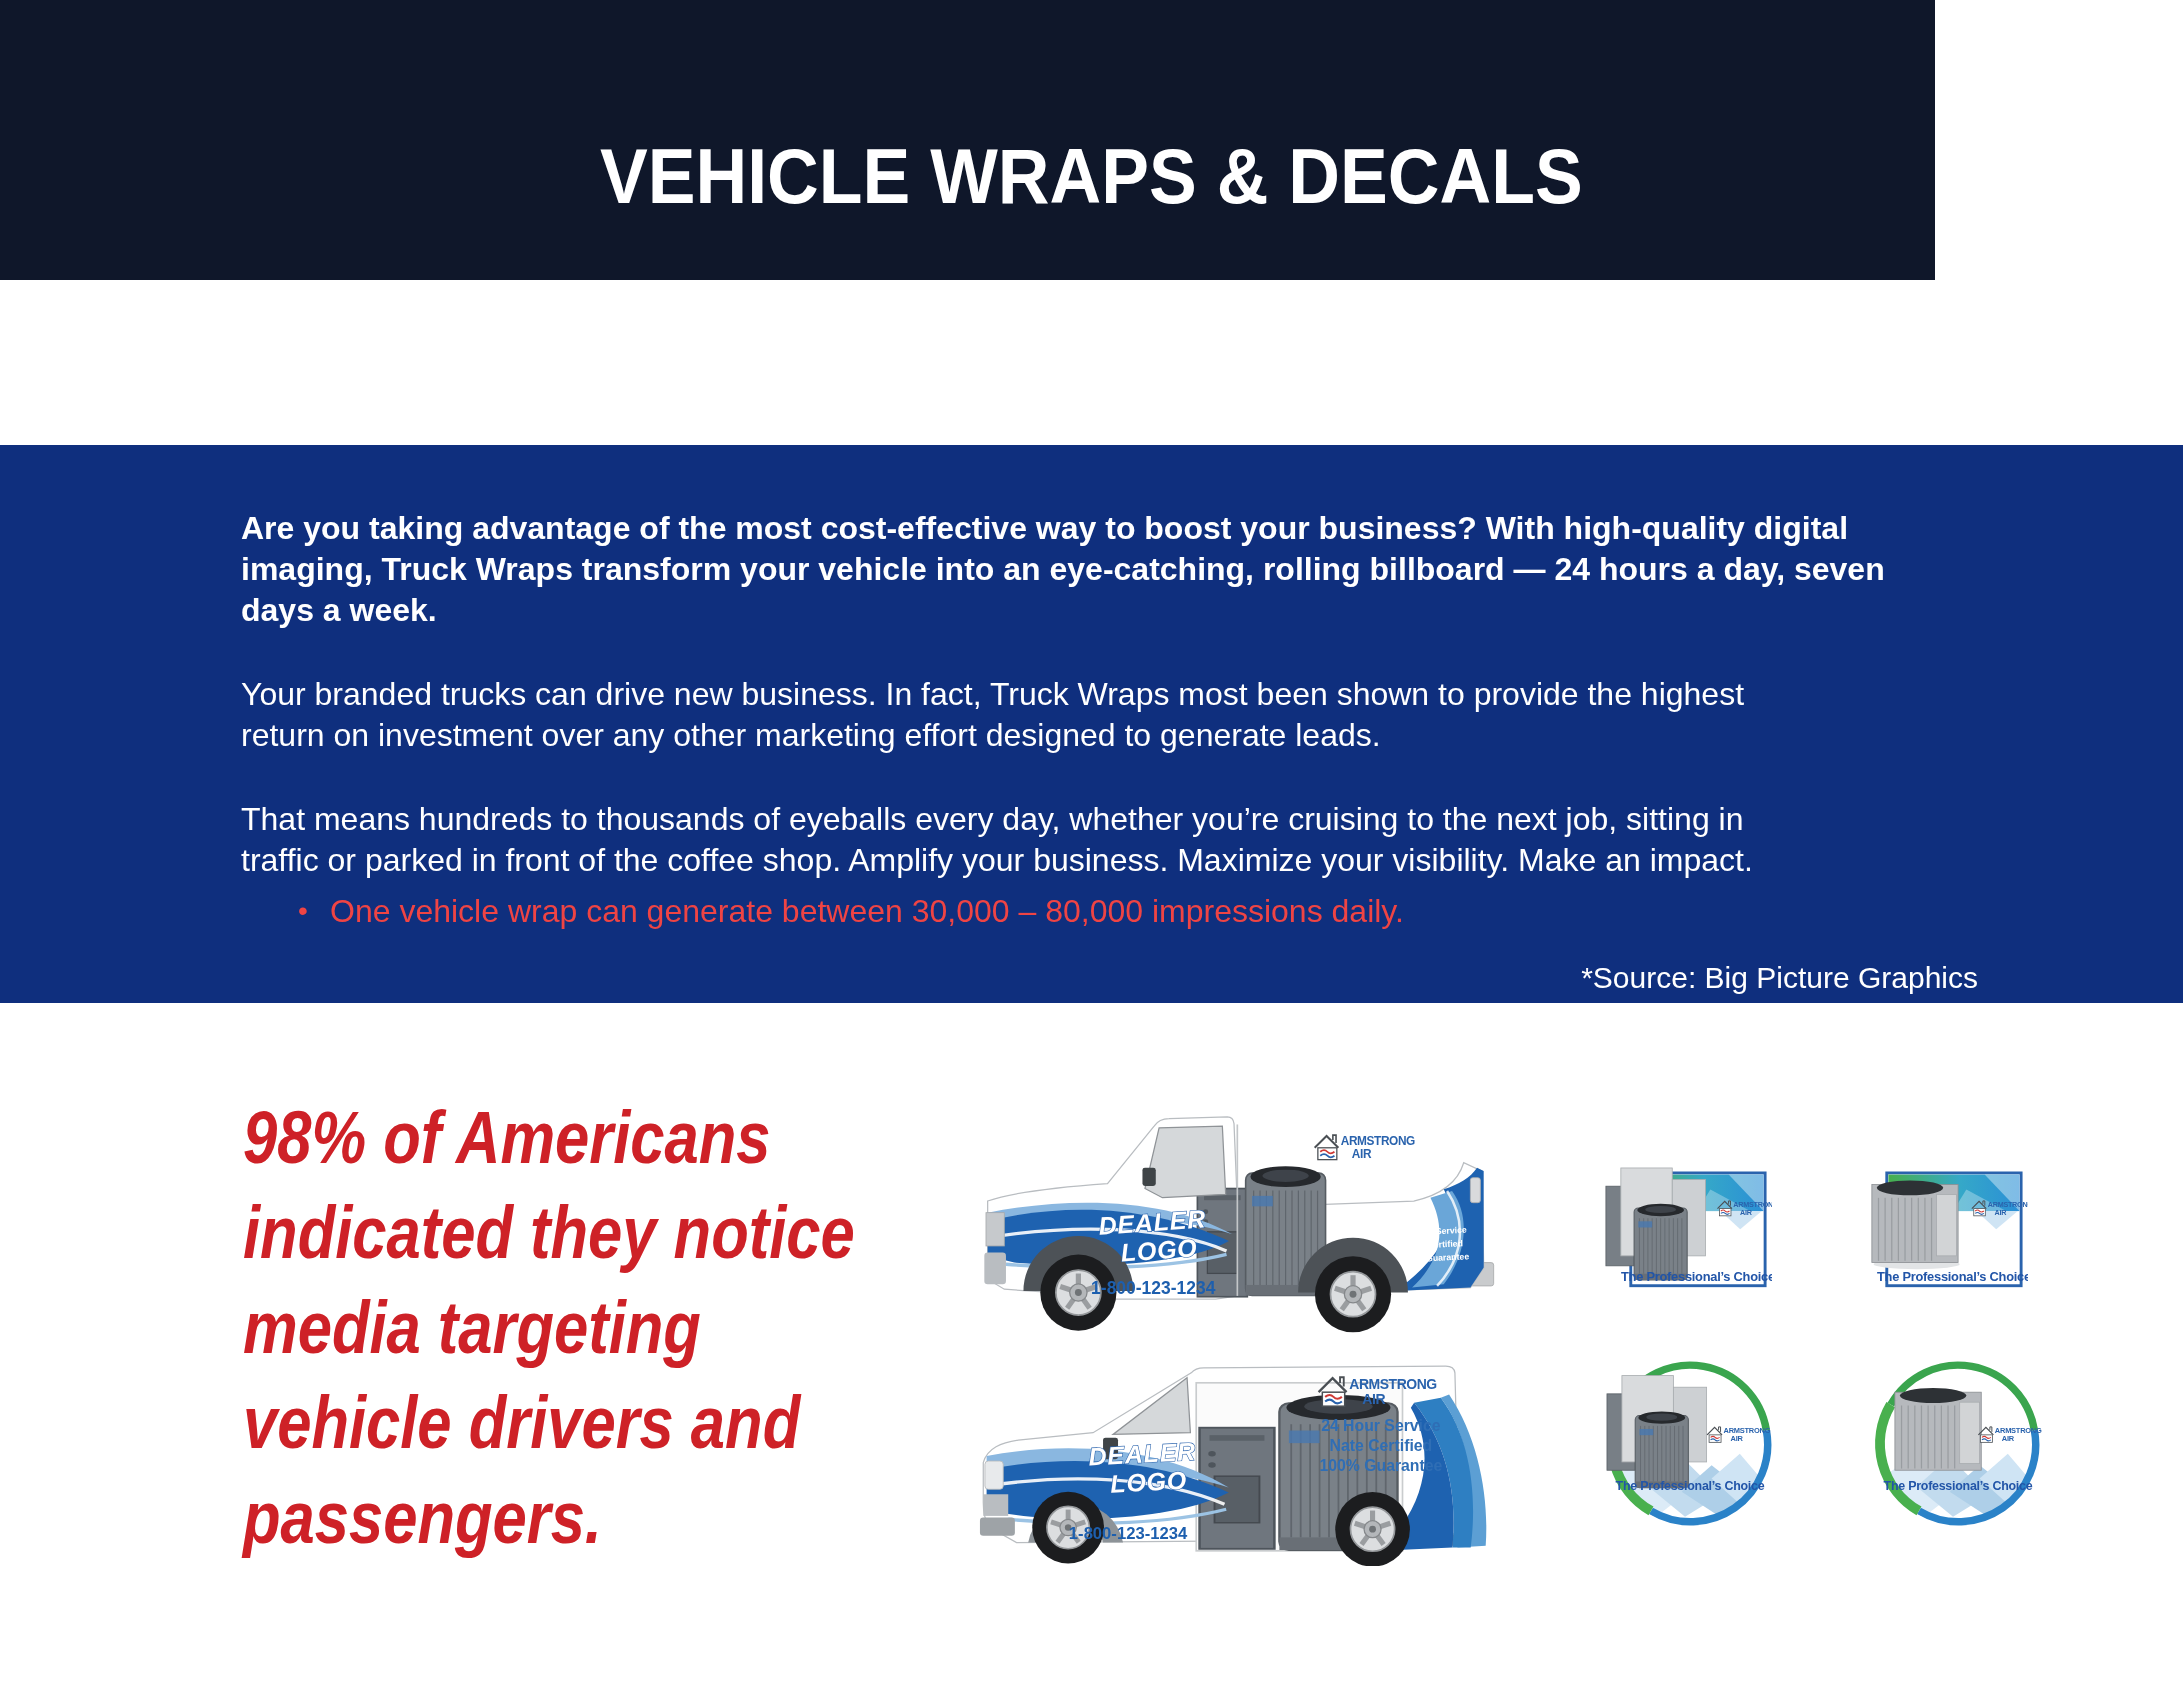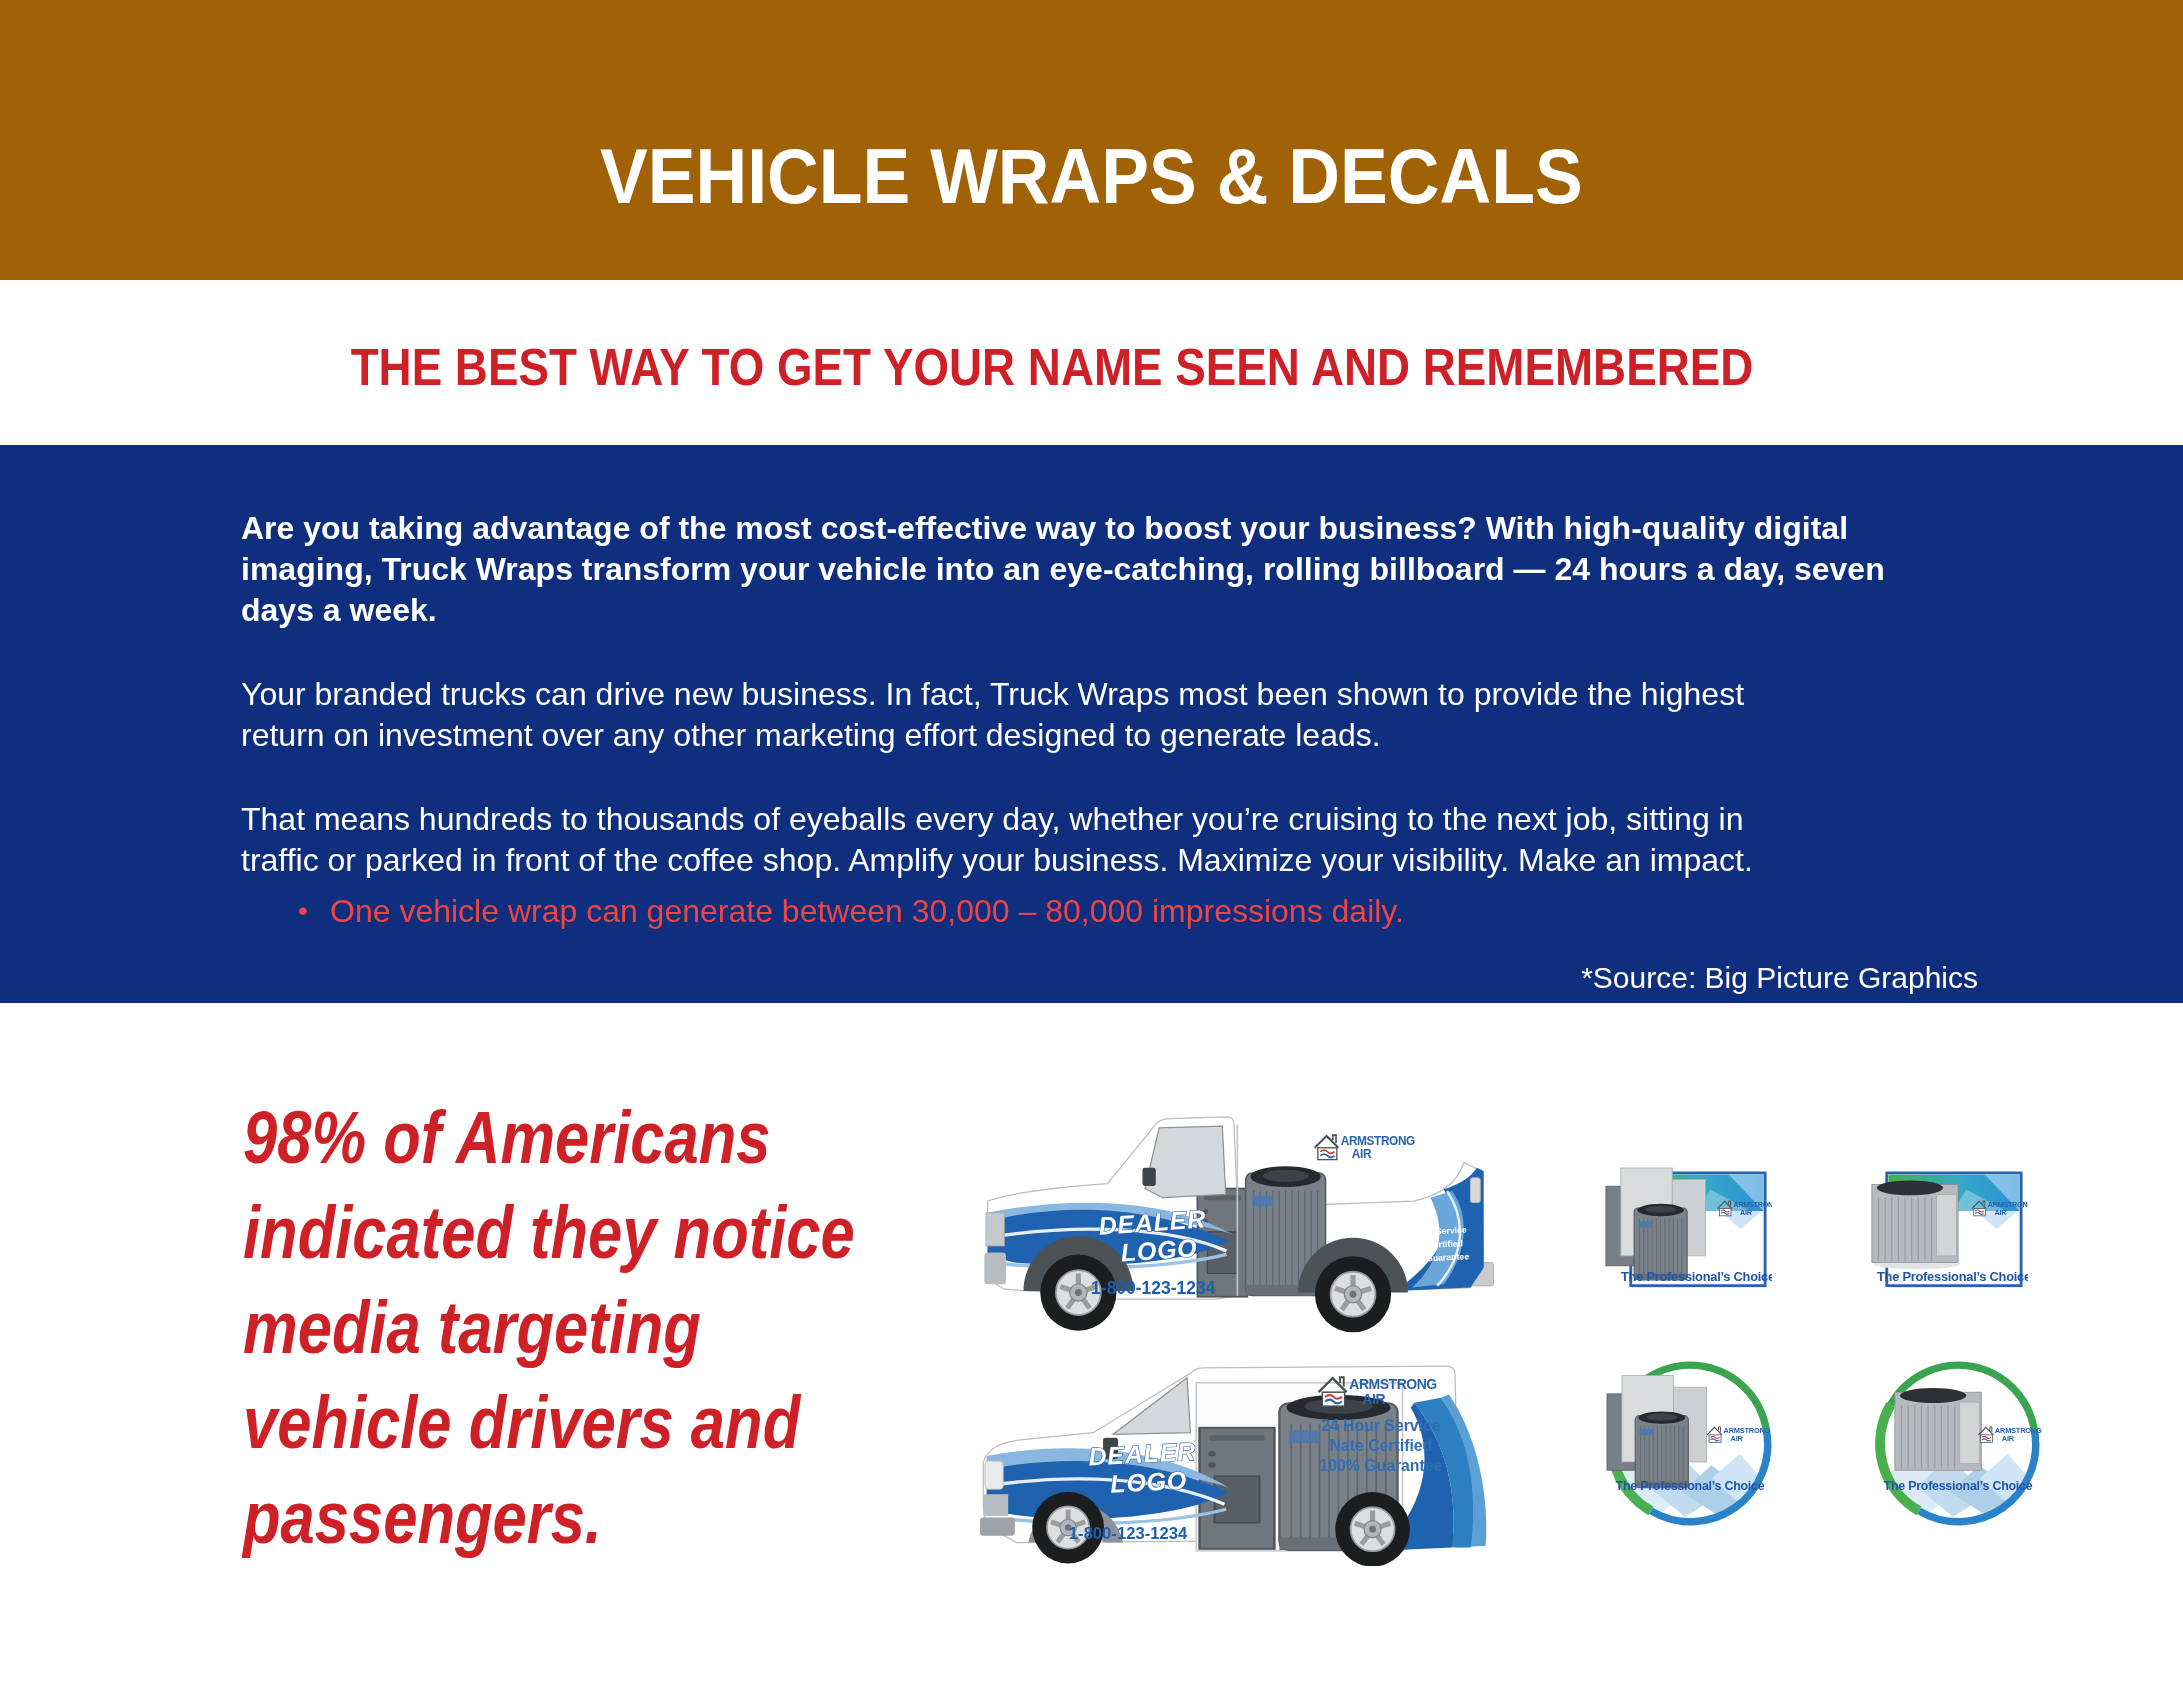--- a/index.html
+++ b/index.html
@@ -1,21 +1,21 @@
 <!DOCTYPE html>
 <html style="font-size:13.3px"><head>
 <meta charset="utf-8">
 <style>
   html,body { margin:0; padding:0; background:#ffffff; }
   #page { position:relative; width:2183px; height:1684px; background:#ffffff;
           font-family:"Liberation Sans", sans-serif; overflow:hidden; }
   .abs { position:absolute; }
 
   
-  .banner-top { left:0; top:0; width:2183px; height:280px; background:#a16207; }
+  .banner-top { left:0; top:0; width:1935px; height:280px; background:#0f172a; }
   .page-title { left:0; top:80px; width:2183px; text-align:center;
                 color:#ffffff; font-size:77px; font-weight:bold; letter-spacing:0px; }
   .page-title .squeeze { display:inline-block; transform:scaleX(.93); transform-origin:center top; }
 
   
   .band-white { left:0; top:280px; width:2183px; height:165px; background:#ffffff; }
   .band-heading { left:0; top:337px; width:2104px; text-align:center;
                   color:#ce2127; font-size:52px; font-weight:bold; }
   .band-heading .squeeze { display:inline-block; transform:scaleX(.88); transform-origin:center top; }
 
@@ -106,21 +106,20 @@
   </defs>
 </svg>
 
 <div id="page">
 
   <div class="abs banner-top">
     <h1 class="abs page-title"><span class="squeeze">VEHICLE WRAPS &amp; DECALS</span></h1>
   </div>
 
   <div class="abs band-white"></div>
-  <div class="abs band-heading"><span class="squeeze">THE BEST WAY TO GET YOUR NAME SEEN AND REMEMBERED</span></div>
 
   <div class="abs section-blue"></div>
   <p class="abs copy p1">Are you taking advantage of the most cost-effective way to boost your business? With high-quality digital
 imaging, Truck Wraps transform your vehicle into an eye-catching, rolling billboard — 24 hours a day, seven
 days a week.</p>
   <p class="abs copy p2">Your branded trucks can drive new business. In fact, Truck Wraps most been shown to provide the highest
 return on investment over any other marketing effort designed to generate leads.</p>
   <p class="abs copy p3">That means hundreds to thousands of eyeballs every day, whether you’re cruising to the next job, sitting in
 traffic or parked in front of the coffee shop. Amplify your business. Maximize your visibility. Make an impact.</p>
   <div class="abs bullets">

